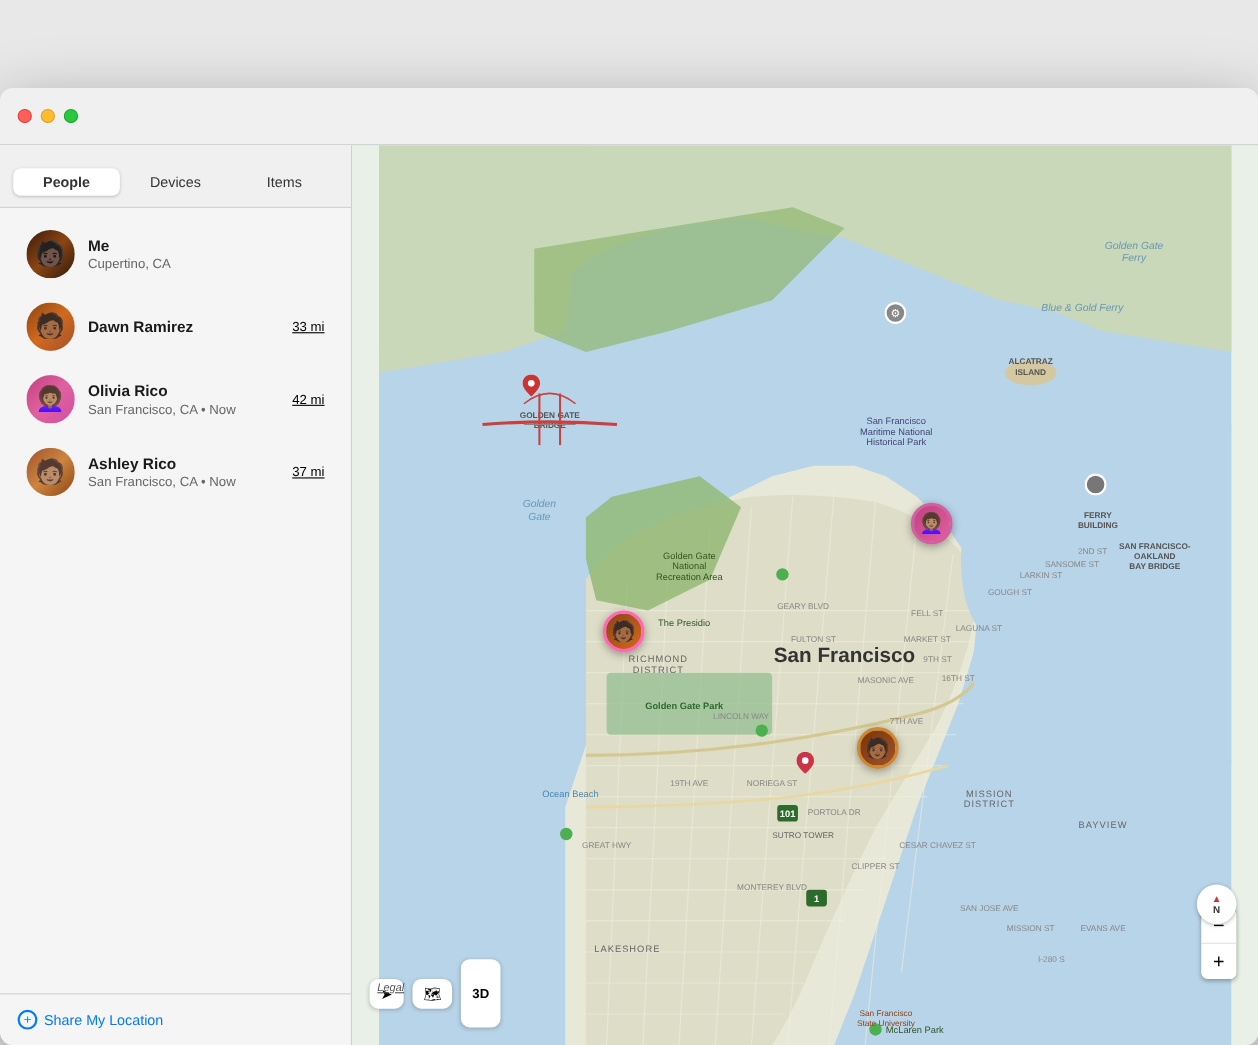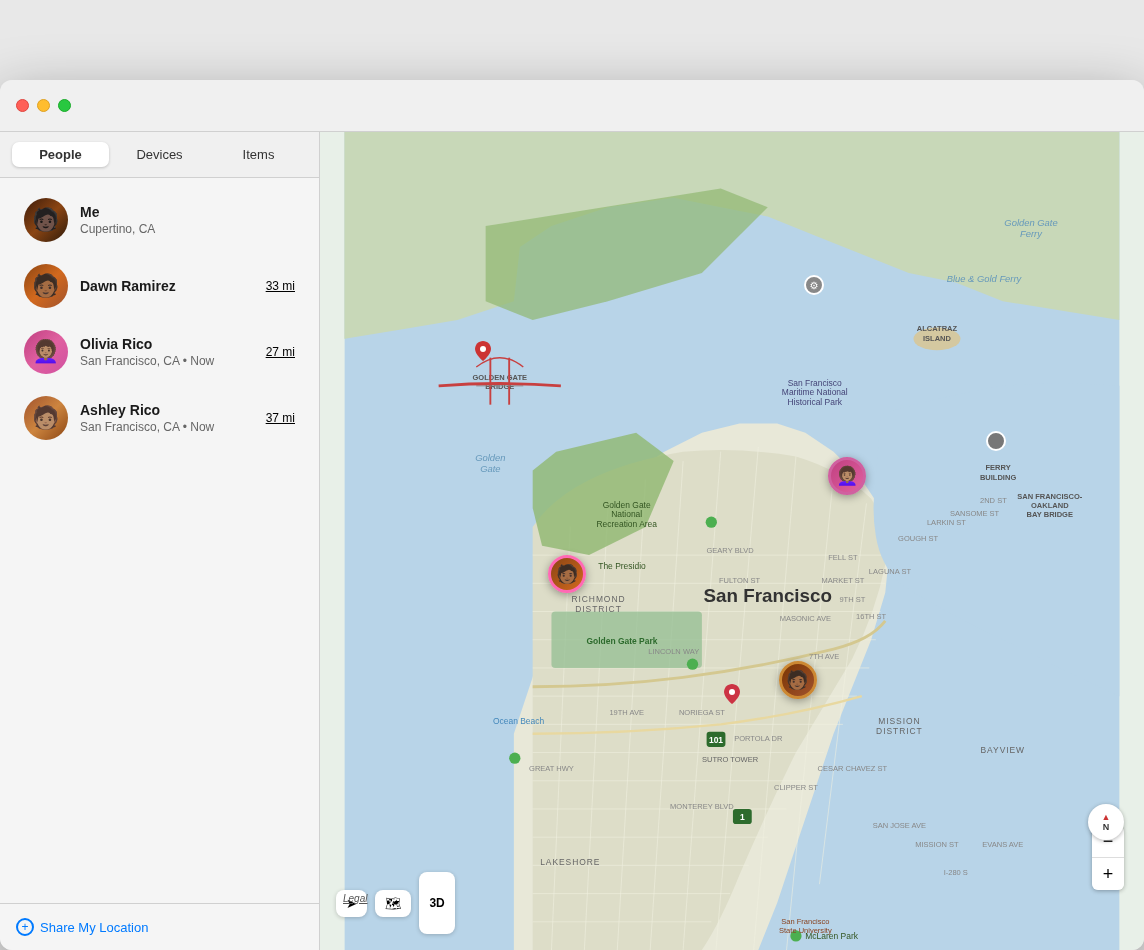--- a/index.html
+++ b/index.html
@@ -77,20 +77,21 @@
 
     .tab {
       flex: 1;
       padding: 5px 20px;
       border-radius: 7px;
       text-align: center;
       font-size: 13px;
       font-weight: 500;
       cursor: pointer;
       color: #333;
+      margin-top: 11px;
     }
 
     .tab.active {
       background: white;
       box-shadow: 0 1px 3px rgba(0,0,0,0.2);
       font-weight: 600;
     }
 
     .people-list {
       flex: 1;
@@ -296,21 +297,21 @@
               <div class="avatar-olivia">
                 <span style="font-size:22px;">👩🏽‍🦱</span>
               </div>
             </div>
             <div class="person-info">
               <div class="person-name">Olivia Rico</div>
               <div class="person-location">
                 <span>San Francisco, CA</span> • <span>Now</span>
               </div>
             </div>
-            <div class="person-distance">27 mi</div>
+            <div class="person-distance">42 mi</div>
           </div>
 
           <div class="person-item">
             <div class="person-avatar">
               <div class="avatar-ashley">
                 <span style="font-size:22px;">🧑🏽</span>
               </div>
             </div>
             <div class="person-info">
               <div class="person-name">Ashley Rico</div>

